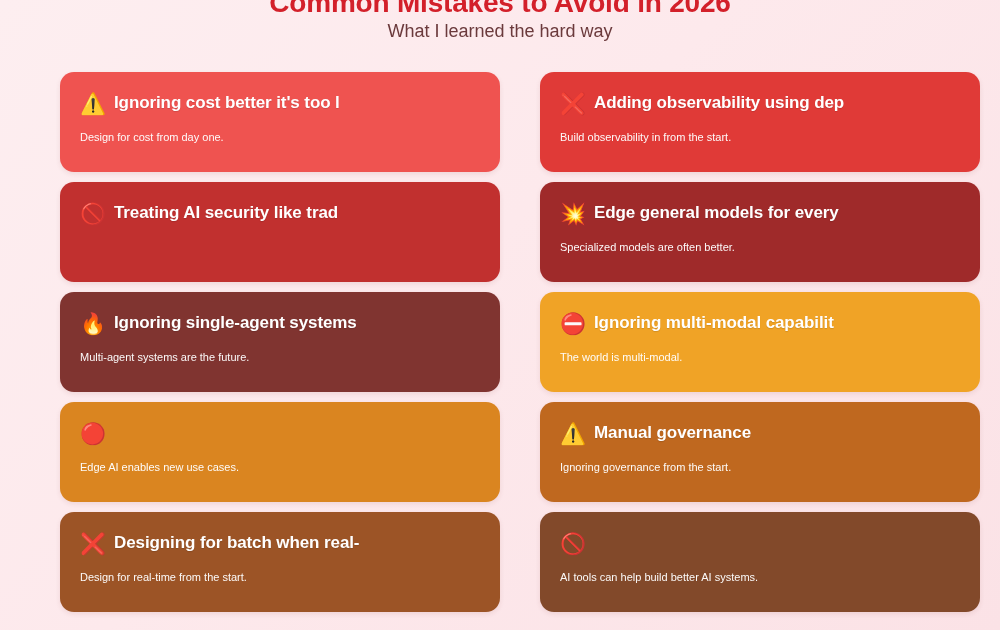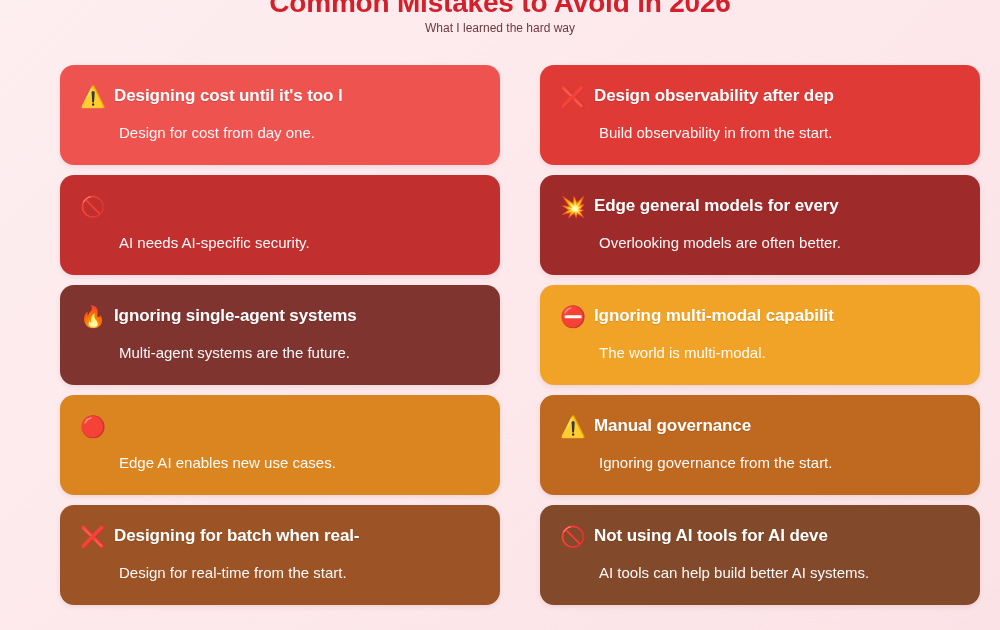--- a/index.html
+++ b/index.html
@@ -29,21 +29,21 @@
     font-size: 28px;
     font-weight: bold;
     color: #d3202a;
     line-height: 1.05;
     letter-spacing: -0.2px;
     position: relative;
     top: -12px;
   }
   .page-subtitle {
     margin: 0;
-    font-size: 12px;
+    font-size: 18px;
     color: #6b3a3c;
     position: relative;
     top: -8px;
   }
   .card-grid {
     display: grid;
     grid-template-columns: 440px 440px;
     grid-column-gap: 40px;
     grid-row-gap: 10px;
     margin-top: 22px;
@@ -74,65 +74,64 @@
     font-size: 17px;
     font-weight: bold;
     color: #ffffff;
     white-space: nowrap;
     overflow: hidden;
     text-shadow: 0 1px 1px rgba(0,0,0,0.13);
     letter-spacing: -0.1px;
   }
   .card-desc {
     margin-top: 13px;
-    font-size: 15px;
+    font-size: 11px;
     color: #ffffff;
     white-space: nowrap;
     overflow: hidden;
     opacity: 0.97;
-    margin-left: 39px;
   }
 </style>
 </head>
 <body>
 
 <div class="page">
 
   <div class="header">
     <h1 class="page-title">Common Mistakes to Avoid in 2026</h1>
     <p class="page-subtitle">What I learned the hard way</p>
   </div>
 
   <div class="card-grid" id="card-grid">
       <div class="card" style="background: rgb(239, 83, 80);">
         <div class="card-head">
           <span class="card-icon">⚠️</span>
-          <span class="card-title">Designing cost until it's too l</span>
+          <span class="card-title">Ignoring cost better it's too l</span>
         </div>
         <div class="card-desc">Design for cost from day one.</div>
       </div>
       <div class="card" style="background: rgb(224, 58, 55);">
         <div class="card-head">
           <span class="card-icon">❌</span>
-          <span class="card-title">Design observability after dep</span>
+          <span class="card-title">Adding observability using dep</span>
         </div>
         <div class="card-desc">Build observability in from the start.</div>
       </div>
       <div class="card" style="background: rgb(193, 48, 47);">
         <div class="card-head">
           <span class="card-icon">🚫</span>
+          <span class="card-title">Treating AI security like trad</span>
         </div>
-        <div class="card-desc">AI needs AI-specific security.</div>
       </div>
       <div class="card" style="background: rgb(159, 42, 42);">
         <div class="card-head">
           <span class="card-icon">💥</span>
           <span class="card-title">Edge general models for every</span>
         </div>
-        <div class="card-desc">Overlooking models are often better.</div>
+        <div class="card-desc">Specialized models are often better.</div>
       </div>
       <div class="card" style="background: rgb(128, 52, 48);">
         <div class="card-head">
           <span class="card-icon">🔥</span>
           <span class="card-title">Ignoring single-agent systems</span>
         </div>
         <div class="card-desc">Multi-agent systems are the future.</div>
       </div>
       <div class="card" style="background: rgb(240, 163, 38);">
         <div class="card-head">
@@ -157,19 +156,18 @@
       <div class="card" style="background: rgb(156, 84, 38);">
         <div class="card-head">
           <span class="card-icon">❌</span>
           <span class="card-title">Designing for batch when real-</span>
         </div>
         <div class="card-desc">Design for real-time from the start.</div>
       </div>
       <div class="card" style="background: rgb(130, 73, 42);">
         <div class="card-head">
           <span class="card-icon">🚫</span>
-          <span class="card-title">Not using AI tools for AI deve</span>
         </div>
         <div class="card-desc">AI tools can help build better AI systems.</div>
       </div>
     </div>
 
 </div>
 
 </body></html>

